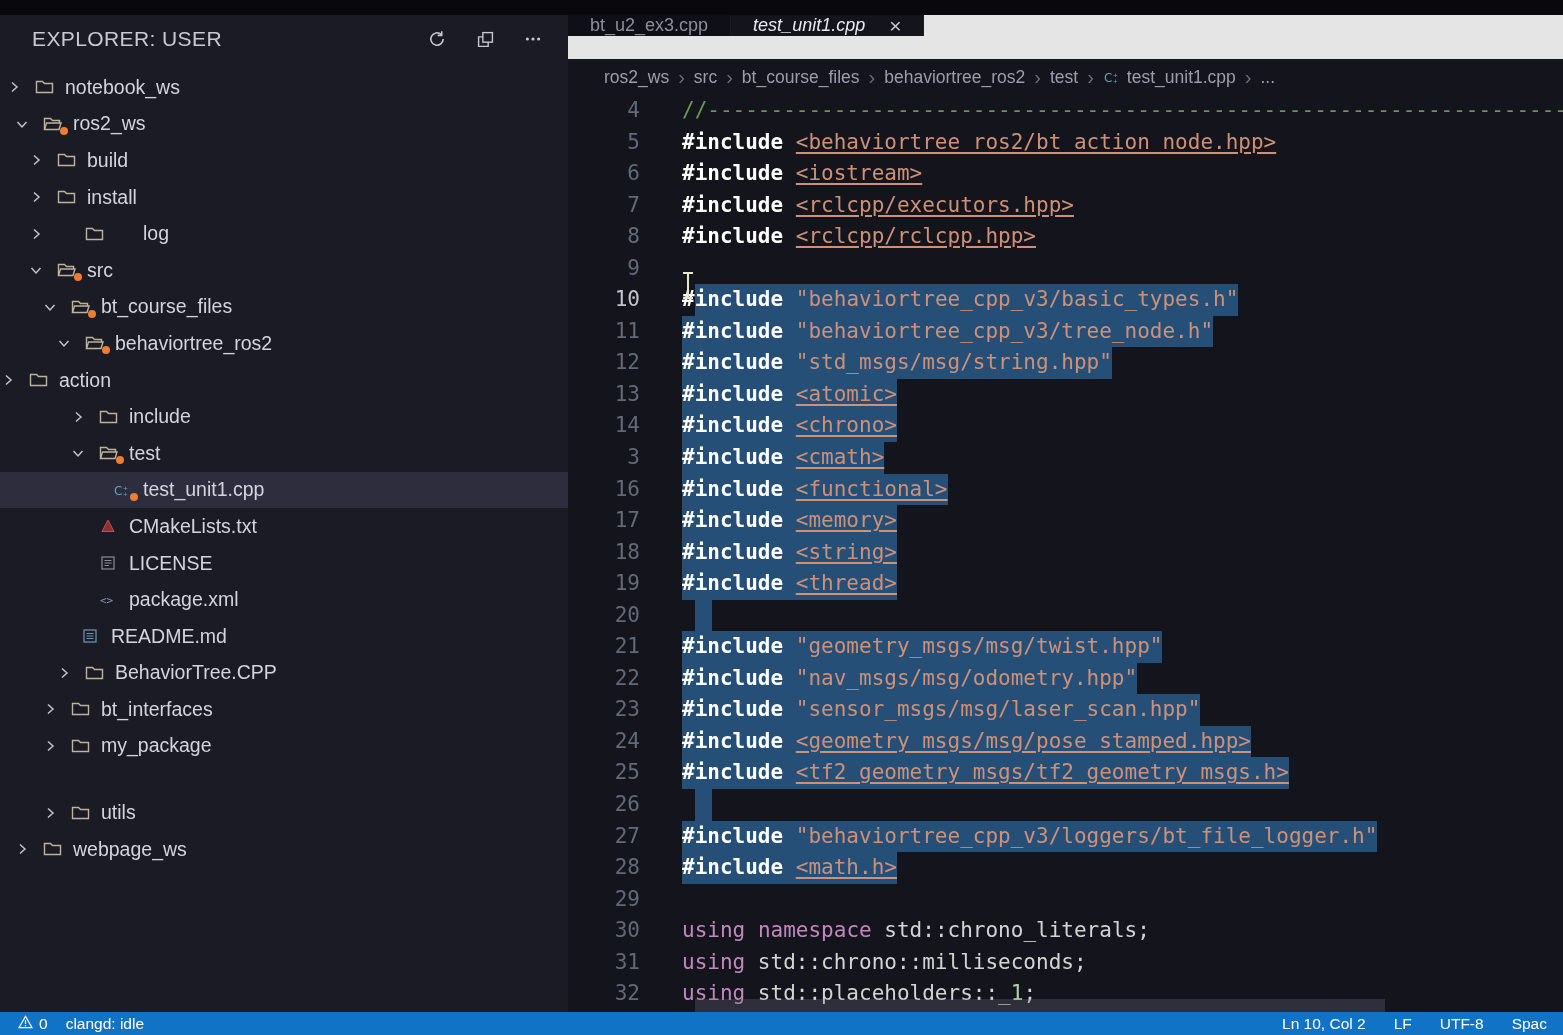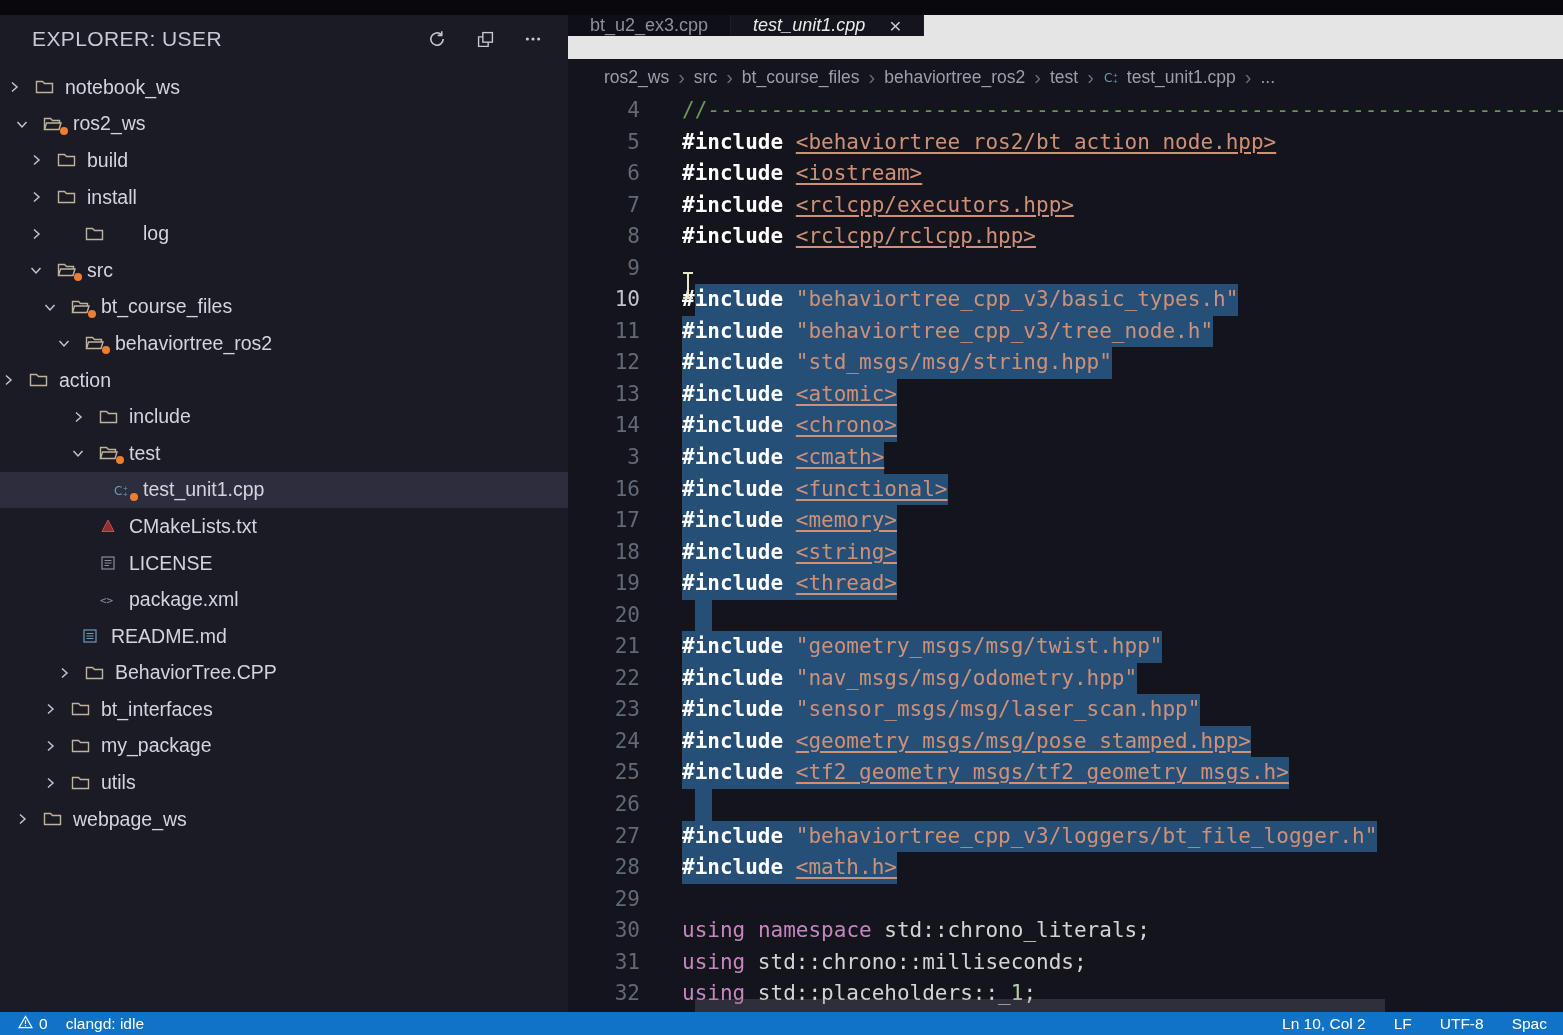--- a/index.html
+++ b/index.html
@@ -334,21 +334,21 @@
                 <path d="M6 3.5L11 8l-5 4.5" fill="none" stroke="#C3C3CC" stroke-width="1.5"></path>
               </svg>
             </span>
             <span class="tree-icon">
               <svg width="19" height="16" viewBox="0 0 19 16">
                 <path d="M1.5 13.5v-11h6l2 2h8v9z" fill="none" stroke="#BFB49A" stroke-width="1.4"></path>
               </svg>
             </span>
             <span class="tree-label">my_package</span>
           </div>
-          <div class="tree-row" style="padding-left: 42px;">
+          <div class="tree-row" style="padding-left: 42px; margin-top: 30px;">
             <span class="chevron">
               <svg width="16" height="16" viewBox="0 0 16 16">
                 <path d="M6 3.5L11 8l-5 4.5" fill="none" stroke="#C3C3CC" stroke-width="1.5"></path>
               </svg>
             </span>
             <span class="tree-icon">
               <svg width="19" height="16" viewBox="0 0 19 16">
                 <path d="M1.5 13.5v-11h6l2 2h8v9z" fill="none" stroke="#BFB49A" stroke-width="1.4"></path>
               </svg>
             </span>

